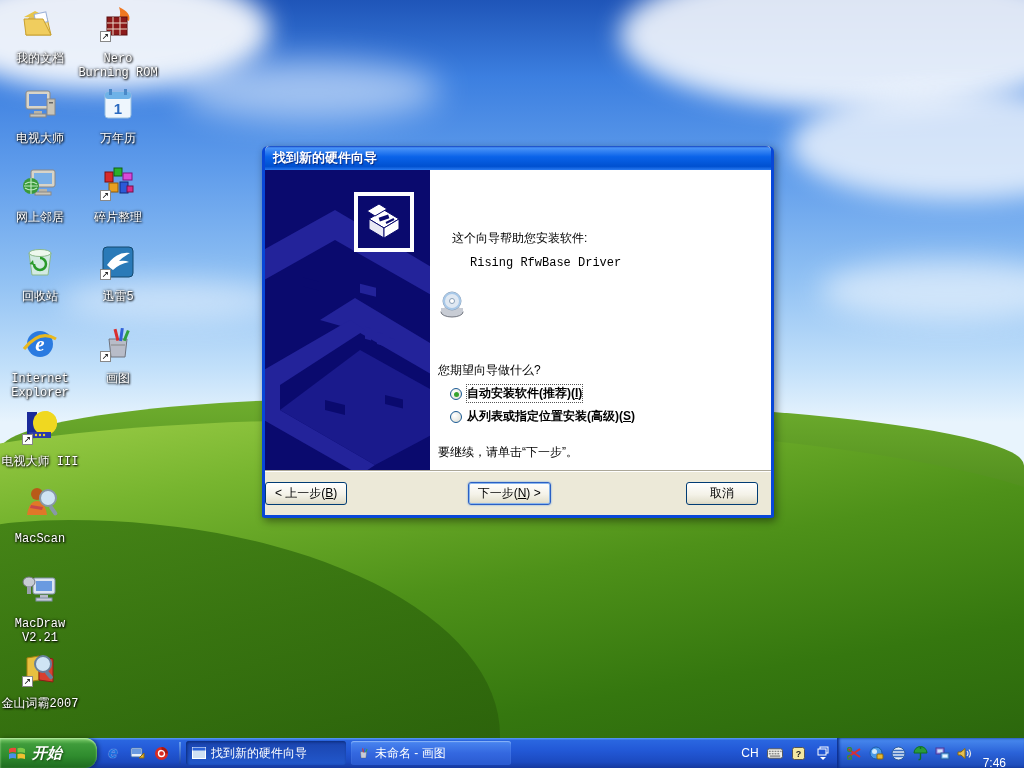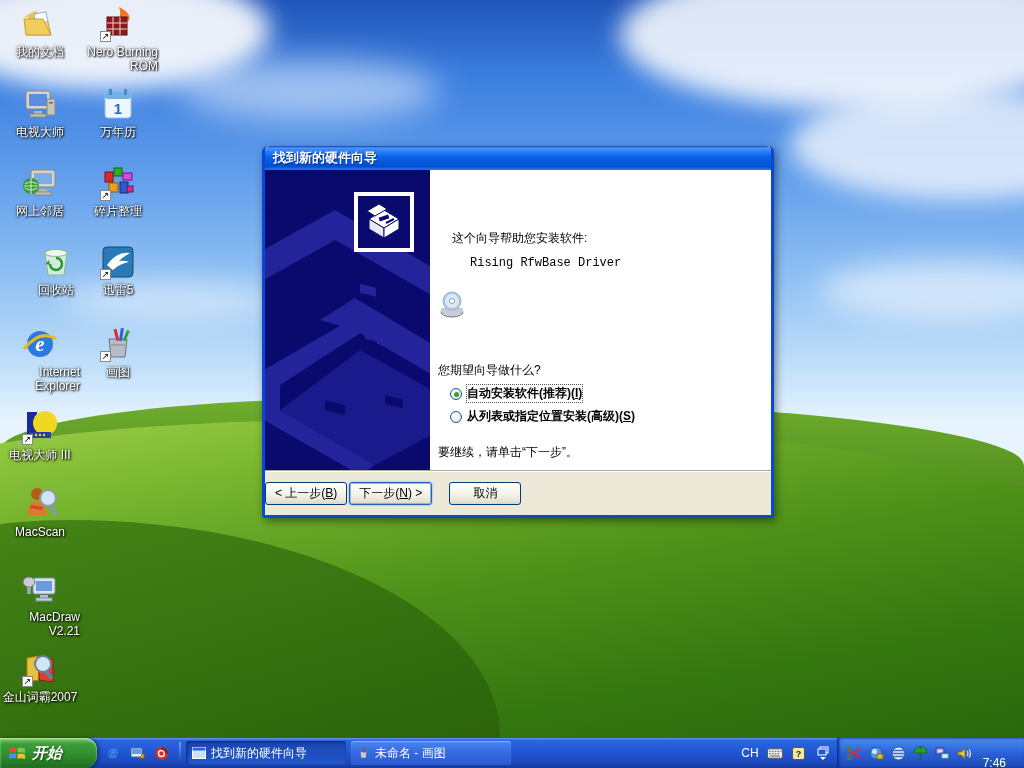--- a/index.html
+++ b/index.html
@@ -21,22 +21,22 @@
     background:linear-gradient(180deg,#6fae2e,#49851a); border-radius:60% 100% 0 0/70% 90% 0 0; }
   .hill-main { position:absolute; left:-140px; right:-80px; top:420px; bottom:0;
     background:linear-gradient(170deg,#a3d24c 0%,#77b52f 22%,#4e9119 48%,#35770f 72%,#28610c 100%);
     border-radius:45% 70% 0 0/26% 40% 0 0; }
   .hill-shade { position:absolute; left:-200px; top:520px; width:700px; height:400px;
     background:linear-gradient(160deg,#3c7d12,#245408); border-radius:50% 80% 0 0/40% 70% 0 0; opacity:.8; }
 
   
   .dicon { position:absolute; width:80px; display:flex; flex-direction:column; align-items:center; cursor:default; }
   .dicon .img { width:38px; height:38px; position:relative; display:flex; align-items:center; justify-content:center; }
-  .dicon .lbl { margin-top:3px; font-size:12px; color:#fff; text-align:right; line-height:1.15;
-    text-shadow:1px 1px 2px #000, 0 0 3px #000; white-space:pre-line; }
+  .dicon .lbl { margin-top:10px; font-size:12px; color:#fff; text-align:center; line-height:1.15;
+    text-shadow:1px 1px 2px #000, 0 0 3px #000; white-space:pre-line;font-family:Liberation Mono, monospace; }
   .shortcut-arrow { position:absolute; left:1px; bottom:1px; width:11px; height:11px; background:#fff;
     border:1px solid #888; display:flex; align-items:center; justify-content:center;
     font-size:9px; color:#000; line-height:1; }
 
   
   .wizard { position:absolute; left:262px; top:146px; width:512px; height:372px;
     border:3px solid #0847d8; border-top:none; border-radius:6px 6px 3px 3px;
     box-shadow:2px 3px 8px rgba(0,0,0,.45); background:#ece9d8; }
   .titlebar { height:24px; border-radius:5px 5px 0 0; padding:0 8px; display:flex; align-items:center;
     background:linear-gradient(180deg,#1040c0 0%,#4a94f8 8%,#0a63e9 45%,#0050d0 85%,#2a7af0 100%); }
@@ -53,21 +53,21 @@
   .cdtext { font-weight:bold; font-size:12.5px; line-height:1.55; width:282px; }
   .radio-row { position:absolute; left:20px; display:flex; align-items:center; gap:5px; cursor:default;font-weight:bold; }
   .radio { width:12px; height:12px; border-radius:50%; border:1px solid #1a5a94;
     background:radial-gradient(circle at 35% 35%,#fff,#dcdcd2); position:relative; flex:none; }
   .radio.sel::after { content:""; position:absolute; left:3px; top:3px; width:5px; height:5px;
     border-radius:50%; background:#36a32e; }
   .radio-lbl { font-size:12px; }
   .radio-lbl.focused { outline:1px dotted #555; }
   .accel { text-decoration:underline; }
   .wiz-footer { height:45px; border-top:1px solid #aca899; box-shadow:inset 0 1px 0 #fff;
-    display:flex; align-items:center; justify-content:flex-start; padding-right:13px; }
+    display:flex; align-items:center; justify-content:space-between; padding-right:13px; }
   .xp-btn { height:23px; font-size:12px; color:#000; padding:0 9px; min-width:72px;
     background:linear-gradient(180deg,#ffffff 0%,#f4f2e8 55%,#e4e1cf 90%,#d8d4c0 100%);
     border:1px solid #003c74; border-radius:3px; font-family:inherit; cursor:default; }
   .xp-btn.default { border:1px solid #2a5fc4; box-shadow:0 0 0 1px #8ab6ec inset, 0 0 2px #5a96e0; }
   .xp-btn.back { margin-right:2px; min-width:80px; }
   .xp-btn.next { margin-right:17px; min-width:80px; }
 
   
   .taskbar { position:absolute; left:0; bottom:0; width:1024px; height:30px; display:flex; align-items:stretch;
     background:linear-gradient(180deg,#5a9cf5 0%,#2a66e0 8%,#2258d6 42%,#1c4ac0 80%,#15389e 100%); }
@@ -183,21 +183,21 @@
         <rect x="24" y="9" width="9" height="7" fill="#d84ad8" stroke="#801080"></rect>
         <rect x="10" y="19" width="9" height="9" fill="#e8a020" stroke="#905808"></rect>
         <rect x="21" y="18" width="8" height="11" fill="#2a5ad8" stroke="#102a78"></rect>
         <rect x="28" y="22" width="6" height="6" fill="#d82a88" stroke="#780f48"></rect>
       </svg>
     <span class="shortcut-arrow">↗</span>
   </div>
   <div class="lbl">碎片整理</div>
 </div>
 
-<div class="dicon" style="left:16px;top:243px">
+<div class="dicon" style="left:0;top:243px">
   <div class="img">
     <svg width="38" height="38" viewBox="0 0 38 38">
         <path d="M8 10 L30 10 L27 32 L11 32 Z" fill="#dff2df" fill-opacity=".85" stroke="#8ab88a"></path>
         <ellipse cx="19" cy="10" rx="11" ry="3.5" fill="#eef8ee" stroke="#8ab88a"></ellipse>
         <path d="M19 15 a6 6 0 1 1 -6 6" stroke="#2a9a2a" stroke-width="2.5" fill="none"></path>
         <path d="M12 17 L13 22 L8.5 21 Z" fill="#2a9a2a"></path>
       </svg>
   </div>
   <div class="lbl">回收站</div>
 </div>

